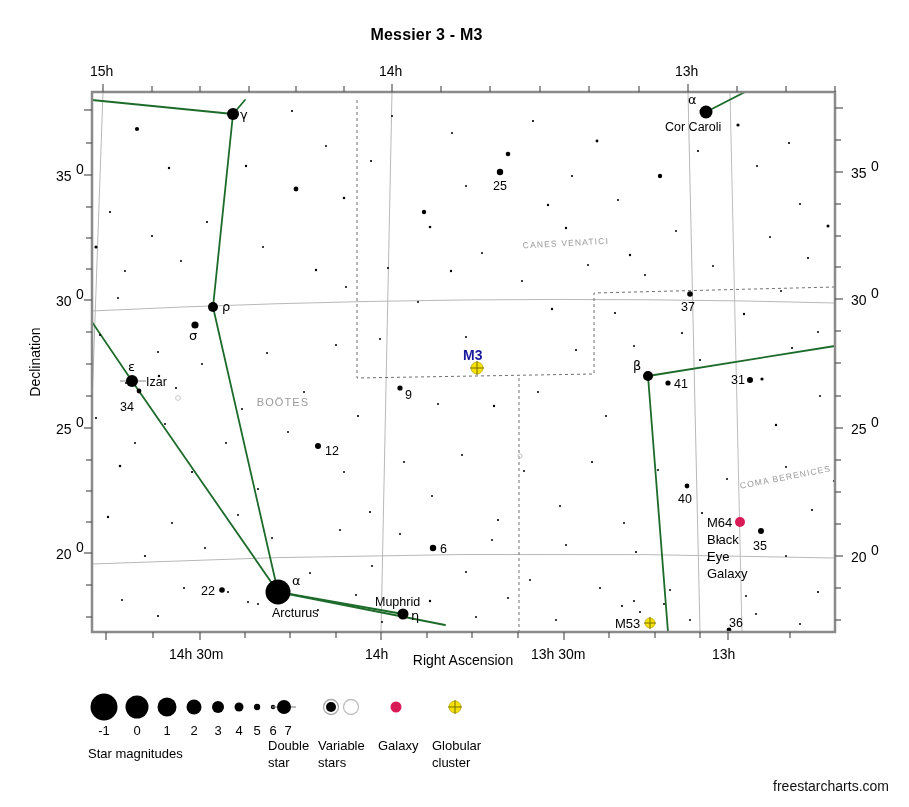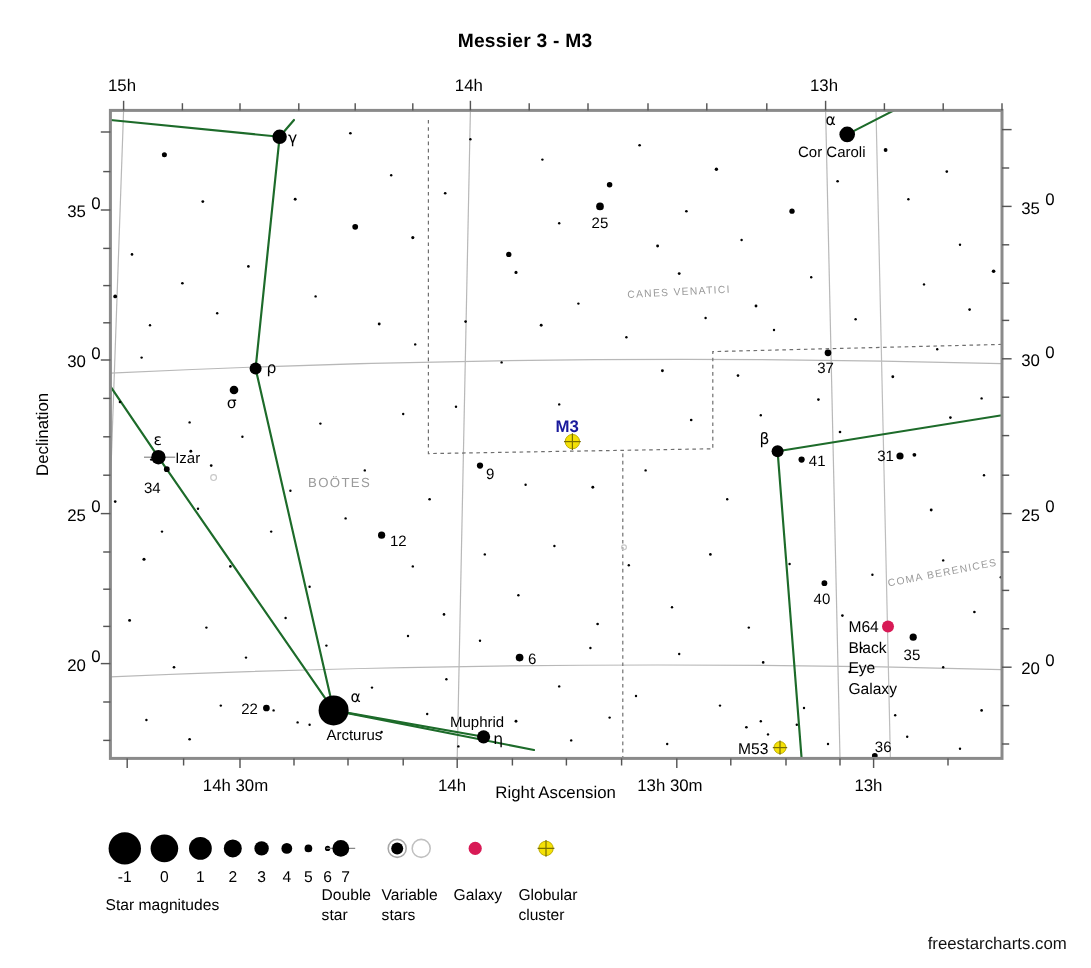--- a/index.html
+++ b/index.html
@@ -16,21 +16,21 @@
     overflow: hidden;
   }
   #root {
     position: absolute;
     left: 0; top: 0;
     width: 909px;
     height: 807px;
   }
   .chart-title {
     position: absolute;
-    left: 15px;
+    left: 4px;
     top: 26px;
     width: 845px;
     text-align: center;
     font-size: 16px;
     font-weight: bold;
     letter-spacing: 0.2px;
   }
   #skysvg {
     position: absolute;
     left: 0;

